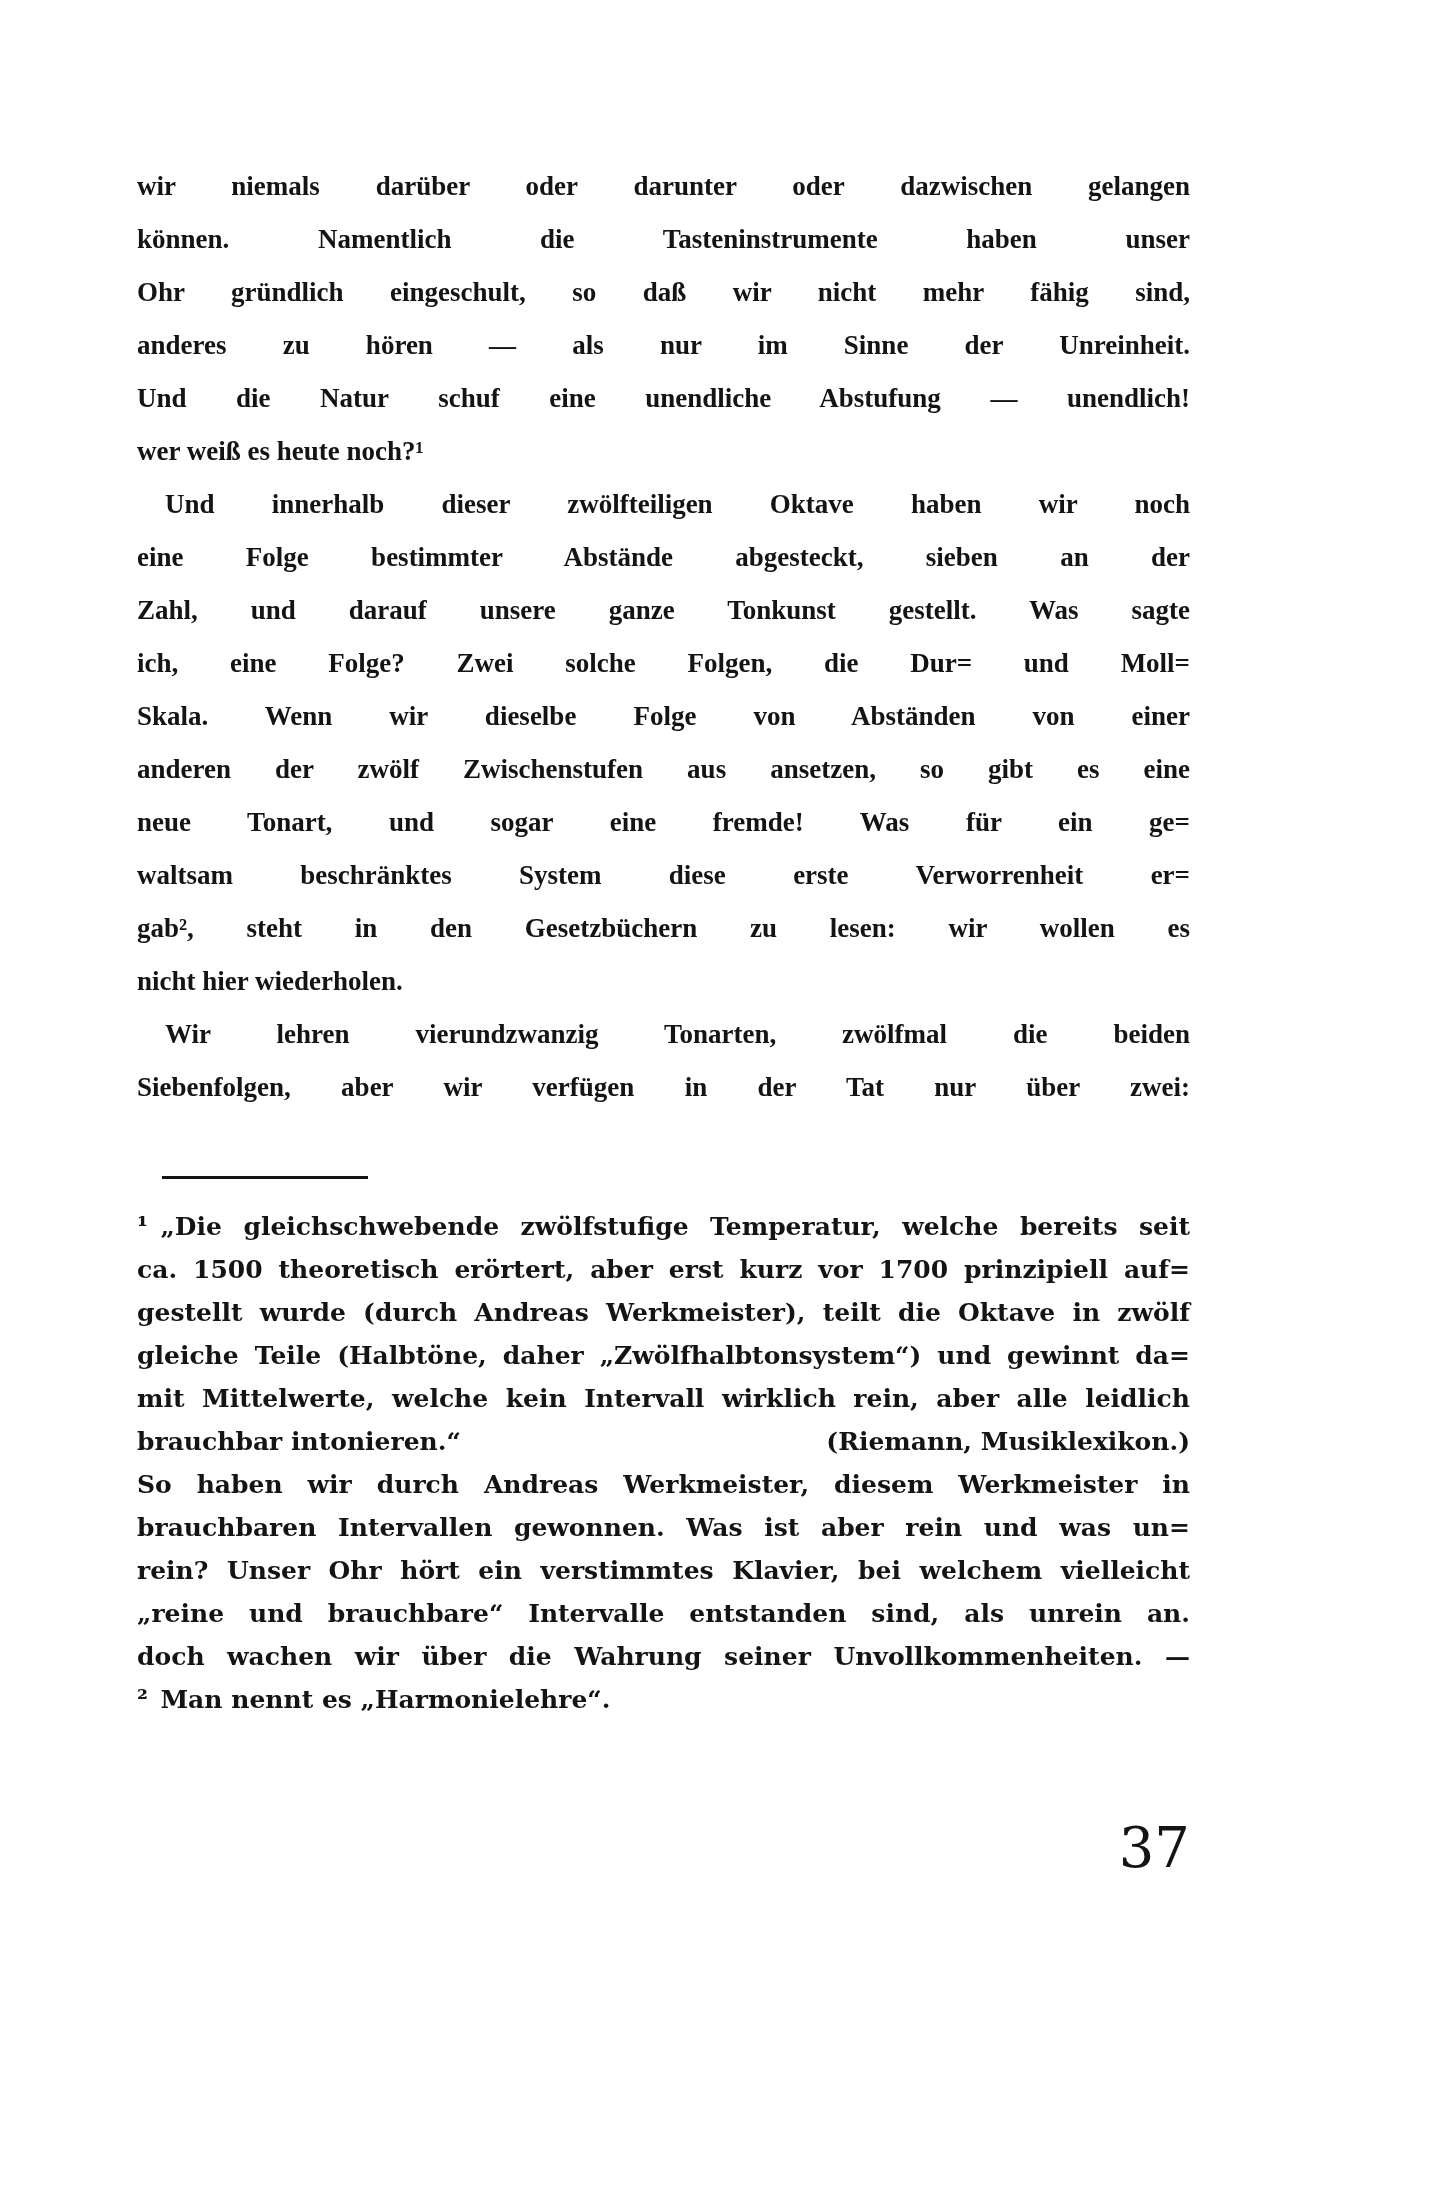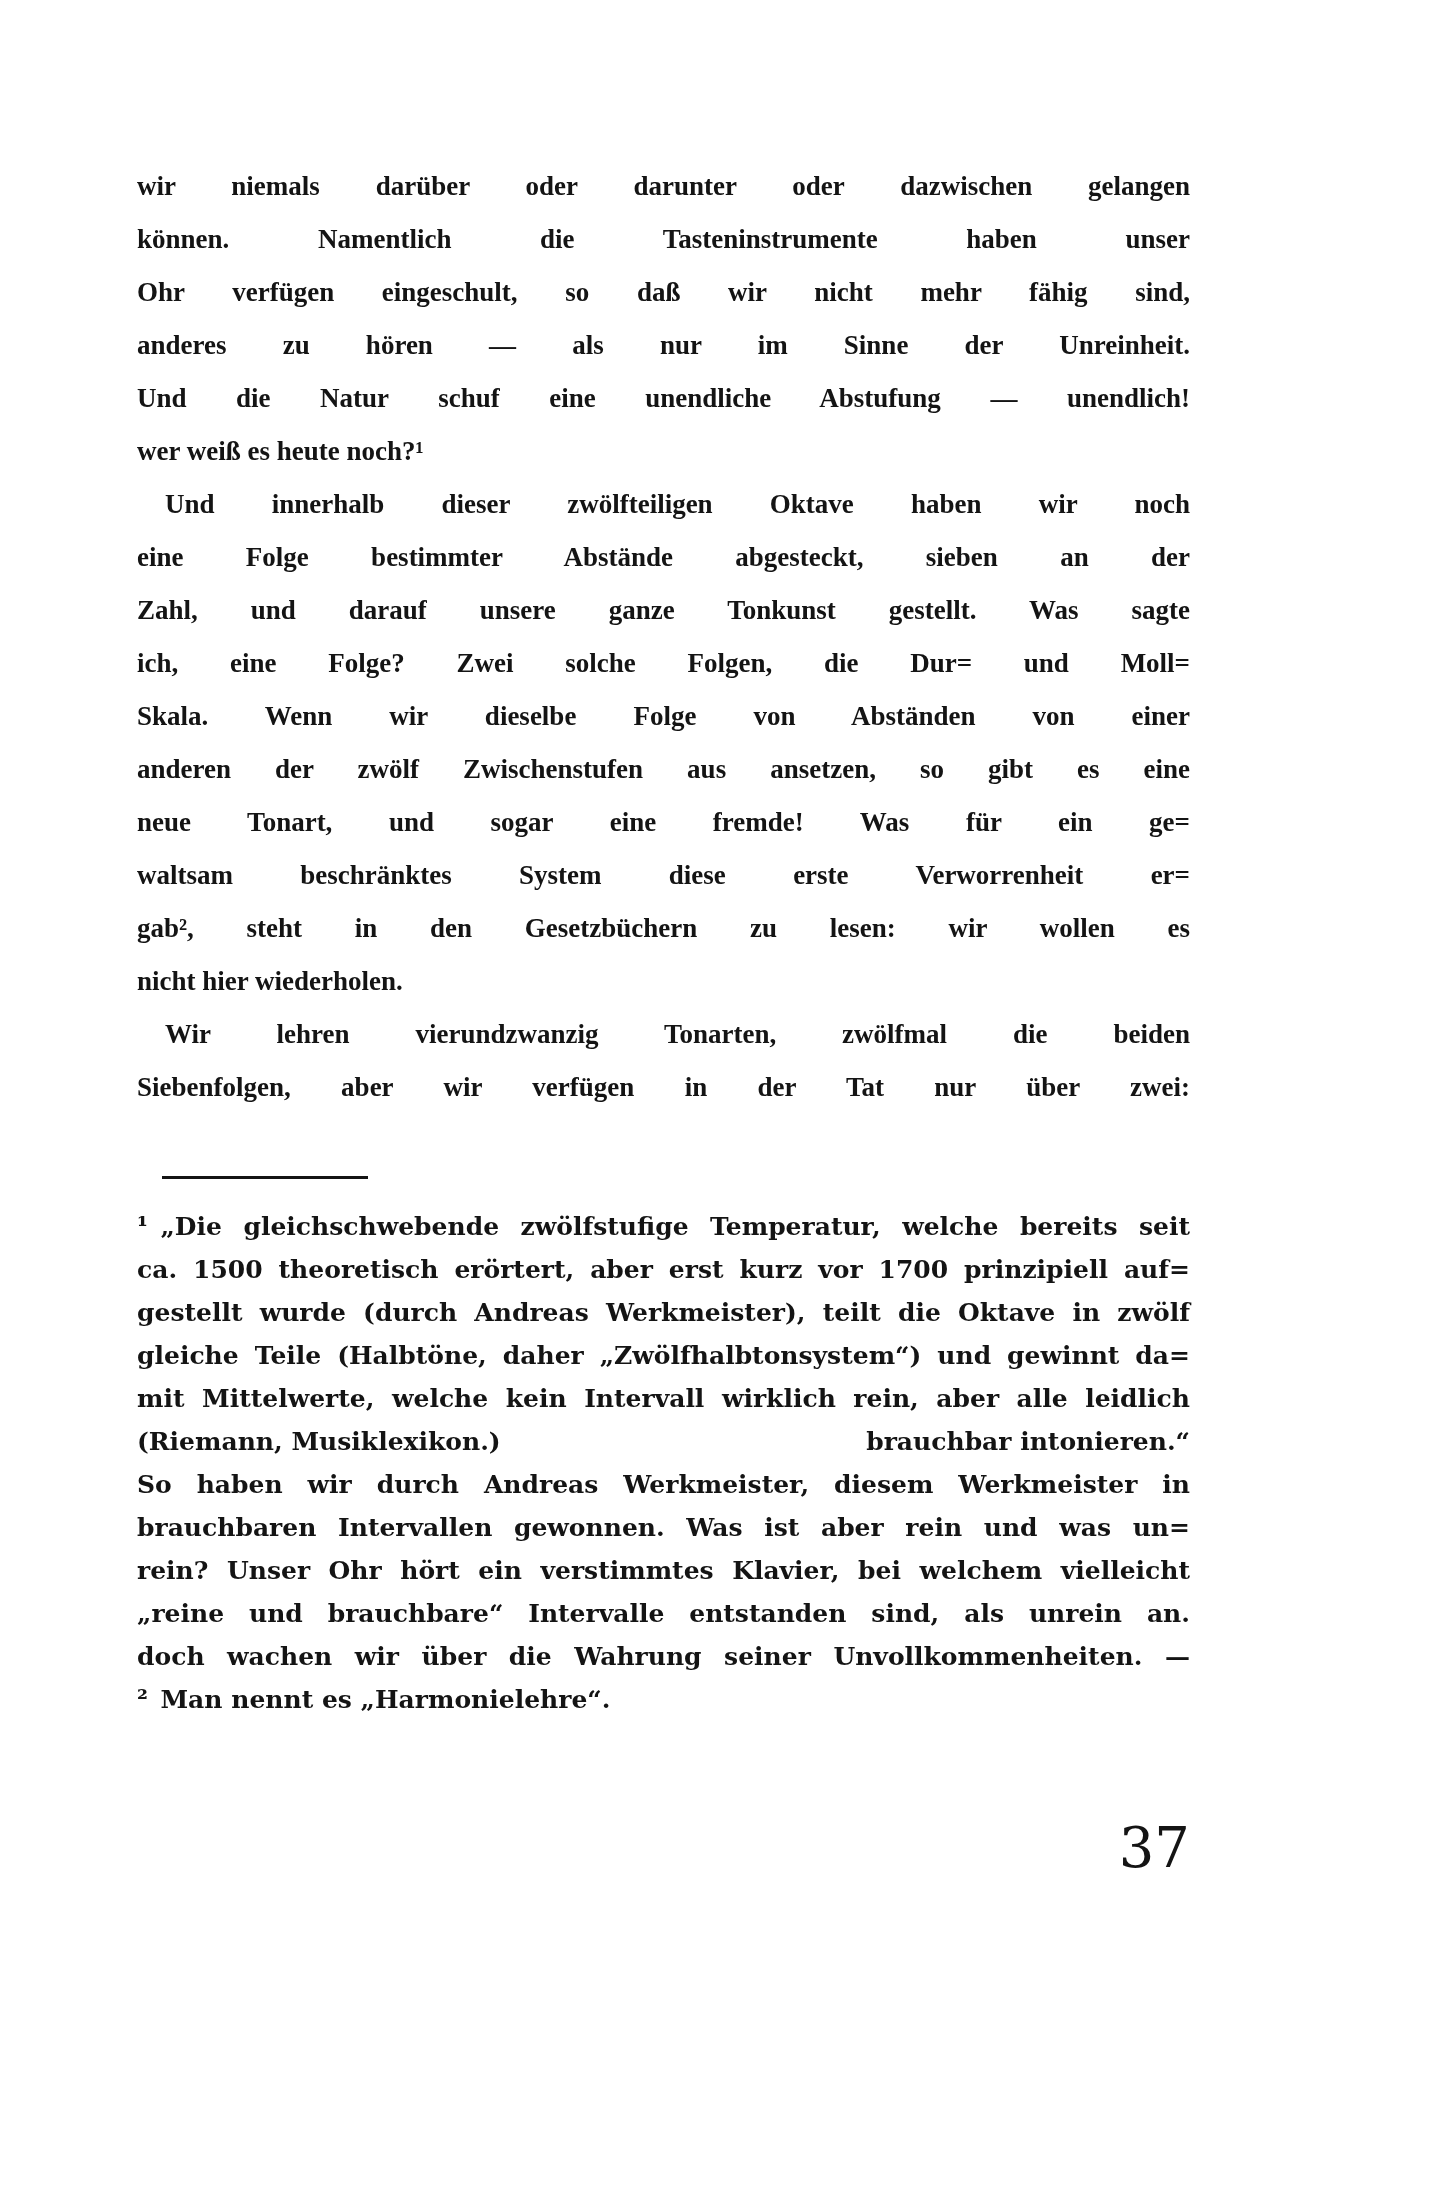--- a/index.html
+++ b/index.html
@@ -69,21 +69,21 @@
   }
 </style>
 </head>
 <body>
 
 <div class="page">
   <div class="body-text">
       <div class="paragraph">
         <div class="line">wir niemals darüber oder darunter oder dazwischen gelangen</div>
         <div class="line">können. Namentlich die Tasteninstrumente haben unser</div>
-        <div class="line">Ohr verfügen eingeschult, so daß wir nicht mehr fähig sind,</div>
+        <div class="line">Ohr gründlich eingeschult, so daß wir nicht mehr fähig sind,</div>
         <div class="line">anderes zu hören — als nur im Sinne der Unreinheit.</div>
         <div class="line">Und die Natur schuf eine unendliche Abstufung — unendlich!</div>
         <div class="line short">wer weiß es heute noch?¹</div>
       </div>
       <div class="paragraph">
         <div class="line indent">Und innerhalb dieser zwölfteiligen Oktave haben wir noch</div>
         <div class="line">eine Folge bestimmter Abstände abgesteckt, sieben an der</div>
         <div class="line">Zahl, und darauf unsere ganze Tonkunst gestellt. Was sagte</div>
         <div class="line">ich, eine Folge? Zwei solche Folgen, die Dur= und Moll=</div>
         <div class="line">Skala. Wenn wir dieselbe Folge von Abständen von einer</div>
@@ -99,22 +99,22 @@
       </div>
     </div>
   <div class="footnote-rule"></div>
   <div class="footnotes">
       <div class="fline">¹ „Die gleichschwebende zwölfstufige Temperatur, welche bereits seit</div>
       <div class="fline">ca. 1500 theoretisch erörtert, aber erst kurz vor 1700 prinzipiell auf=</div>
       <div class="fline">gestellt wurde (durch Andreas Werkmeister), teilt die Oktave in zwölf</div>
       <div class="fline">gleiche Teile (Halbtöne, daher „Zwölfhalbtonsystem“) und gewinnt da=</div>
       <div class="fline">mit Mittelwerte, welche kein Intervall wirklich rein, aber alle leidlich</div>
       <div class="fline split">
+        <span>brauchbar intonieren.“</span>
         <span>(Riemann, Musiklexikon.)</span>
-        <span>brauchbar intonieren.“</span>
       </div>
       <div class="fline">So haben wir durch Andreas Werkmeister, diesem Werkmeister in</div>
       <div class="fline">brauchbaren Intervallen gewonnen. Was ist aber rein und was un=</div>
       <div class="fline">rein? Unser Ohr hört ein verstimmtes Klavier, bei welchem vielleicht</div>
       <div class="fline">„reine und brauchbare“ Intervalle entstanden sind, als unrein an.</div>
       <div class="fline">doch wachen wir über die Wahrung seiner Unvollkommenheiten. —</div>
       <div class="fline short">² Man nennt es „Harmonielehre“.</div>
     </div>
   <div class="page-number">37</div>
 </div>

